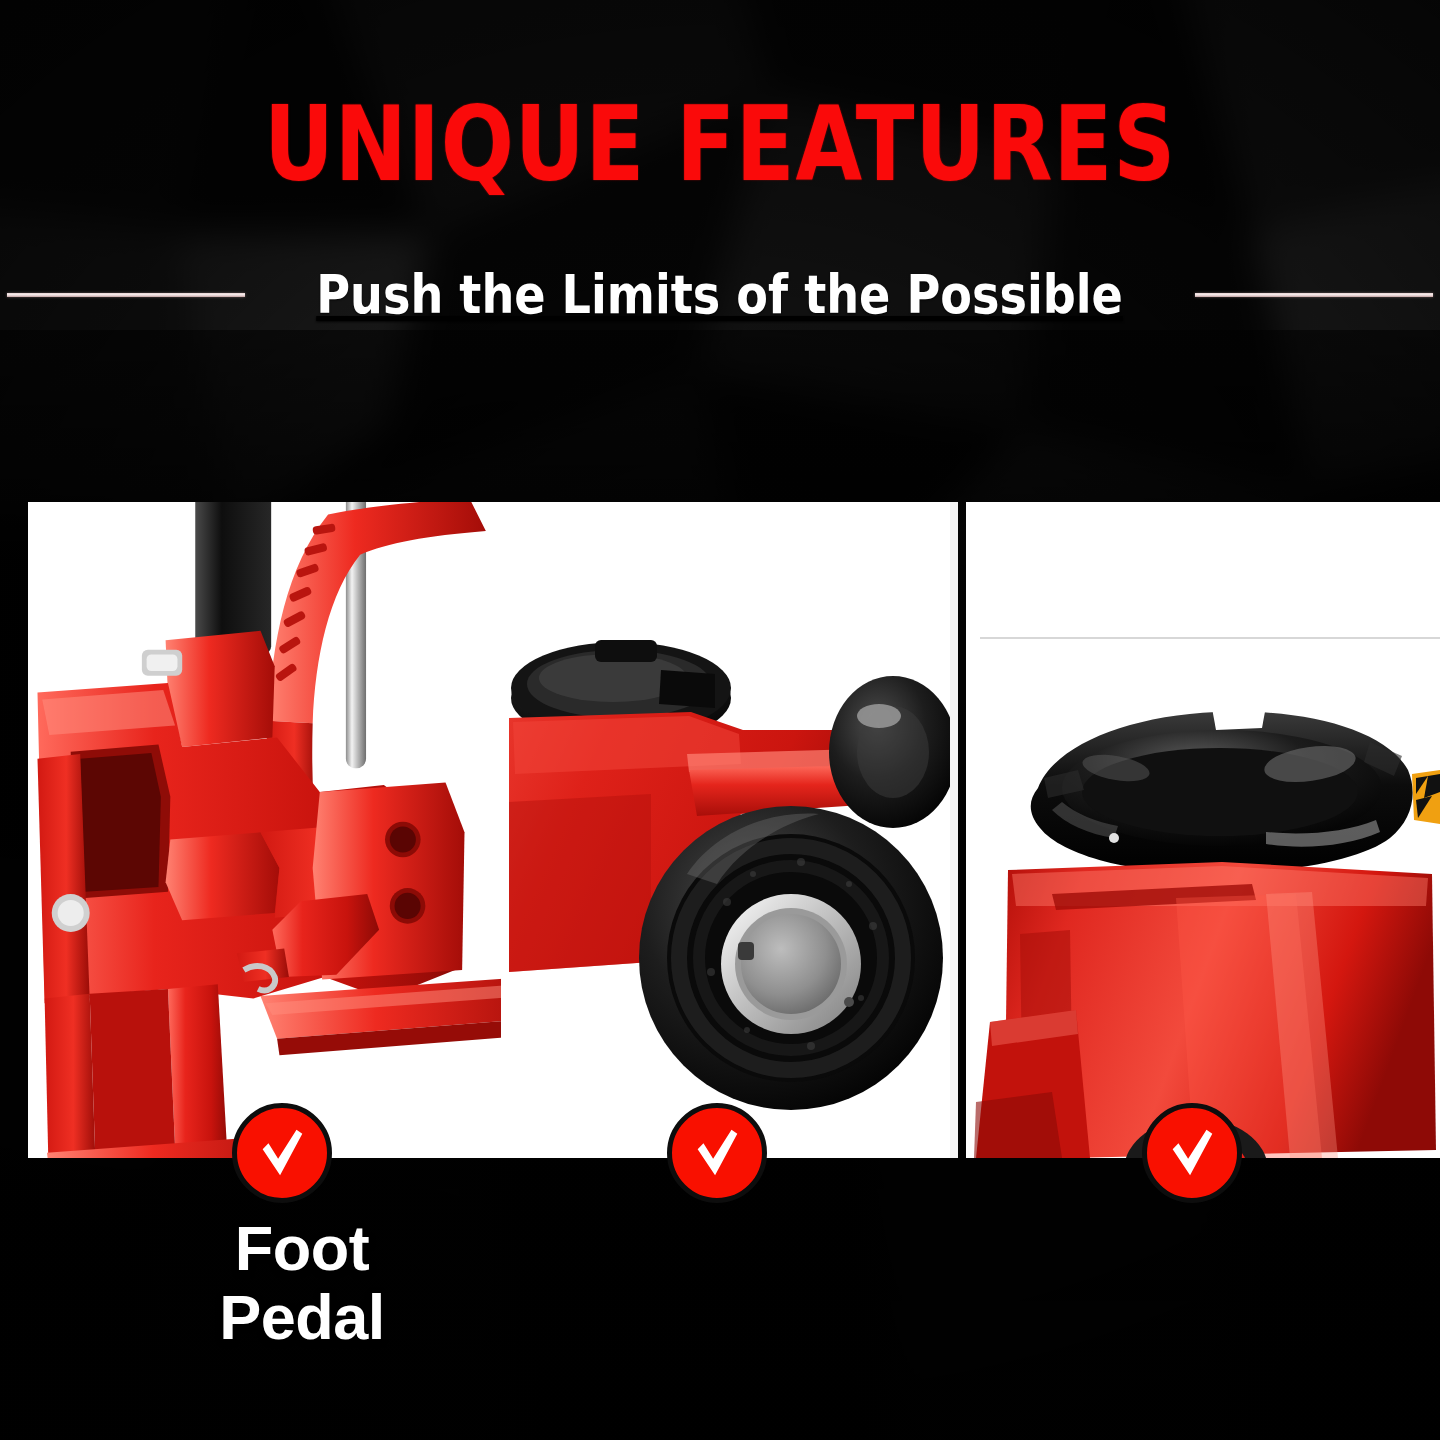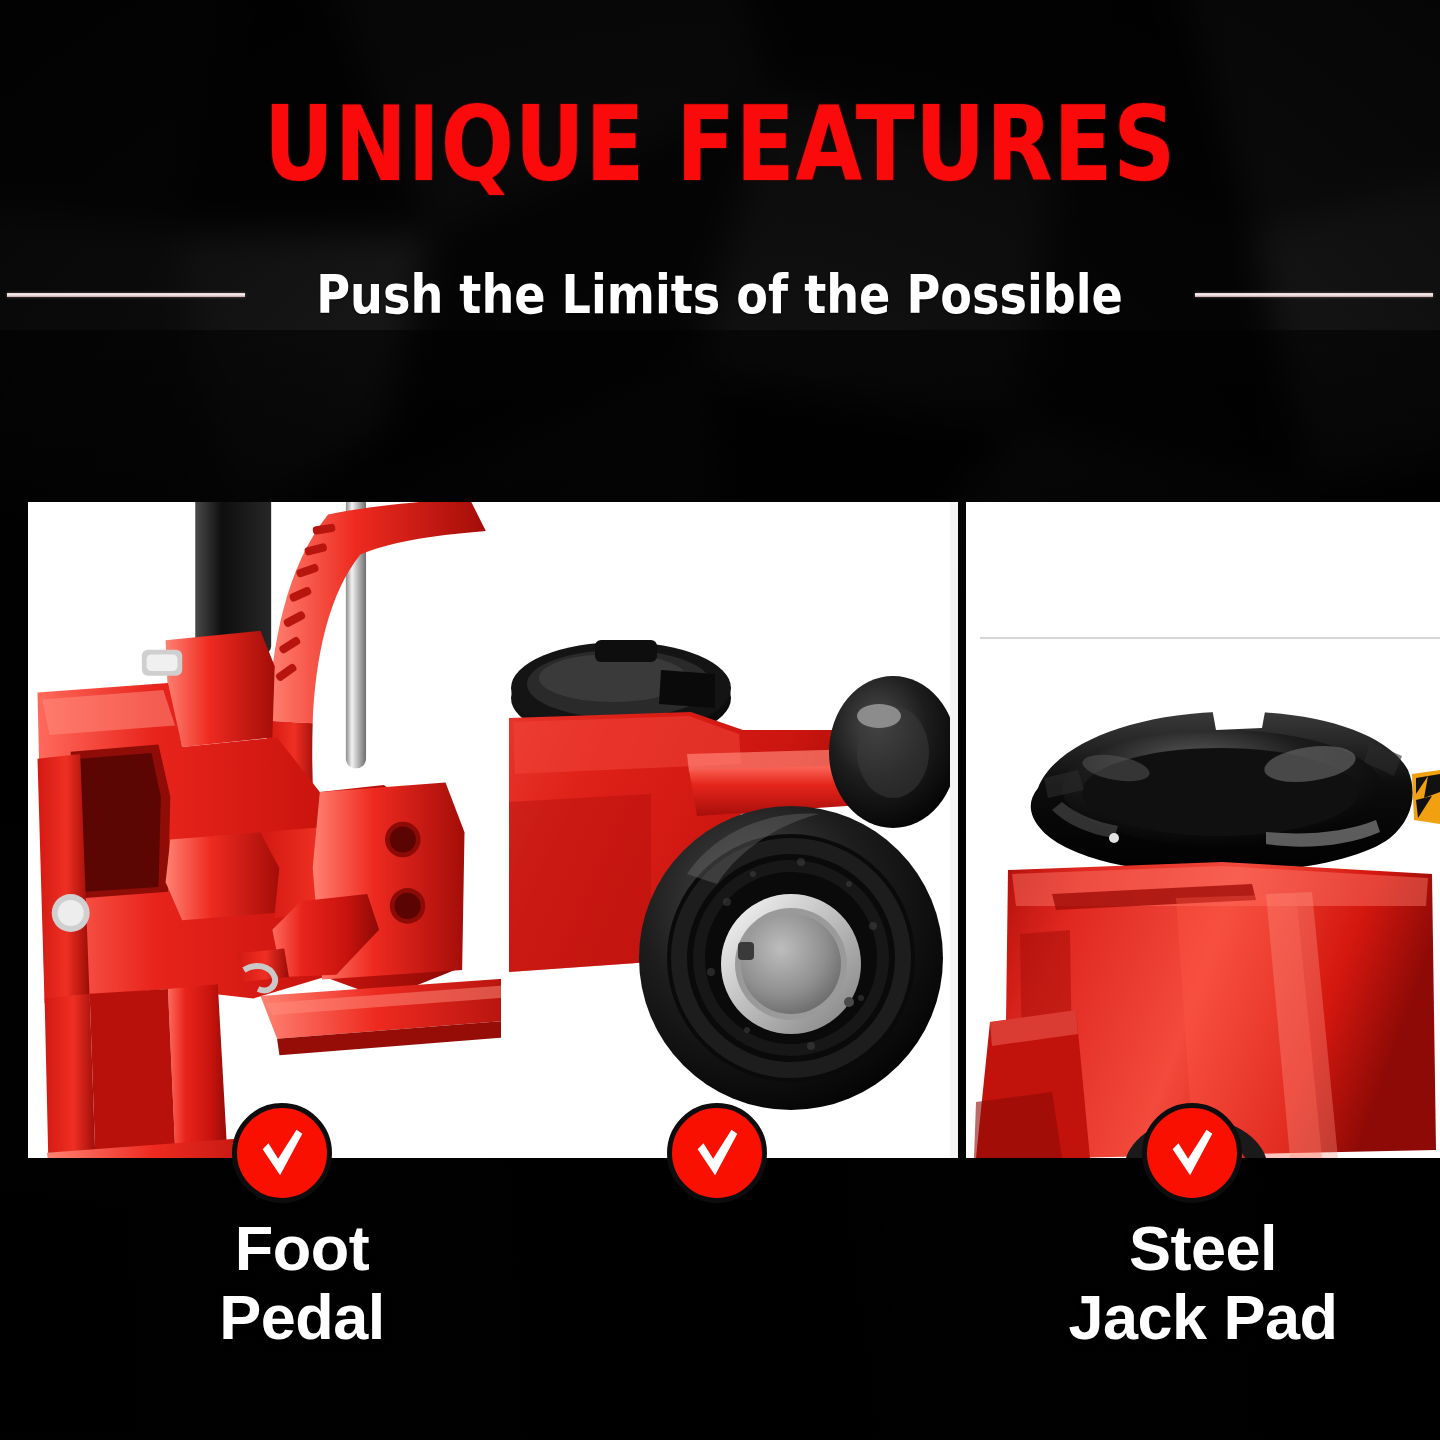--- a/index.html
+++ b/index.html
@@ -42,20 +42,21 @@
     color:#fa0a0a;
     transform:scaleX(.92);
     text-shadow:0 0 2px rgba(250,10,10,.55);
     white-space:nowrap;
   }
 
   #subtitle-row {
     position:absolute; left:0; right:0; top:268px;
     display:flex; align-items:center; justify-content:center;
     gap:0;
+    text-decoration:underline;
   }
   .rule {
     height:4px; width:238px;
     background:linear-gradient(to bottom,#e9d5d5 0%,#f7ecec 45%,#c3a0a0 100%);
     box-shadow:0 0 3px rgba(255,220,220,.35);
     flex:none;
   }
   #rule-left { margin-right:50px; }
   #rule-right { margin-left:50px; }
   #subtitle {
@@ -453,17 +454,15 @@
         <ellipse cx="230" cy="668" rx="52" ry="36" fill="#ea211a"></ellipse>
       </svg>
     </div>
 
     <div class="badge">
       <svg viewBox="0 0 60 60">
         <path d="M10 26 L 16 20 L 26 36 L 45 6 L 51 10 L 28 53 Z" fill="#ffffff"></path>
       </svg>
     </div>
 
-    <div class="caption">Steel
-Jack Pad</div>
   </div>
 
 </div>
 
 </body></html>

